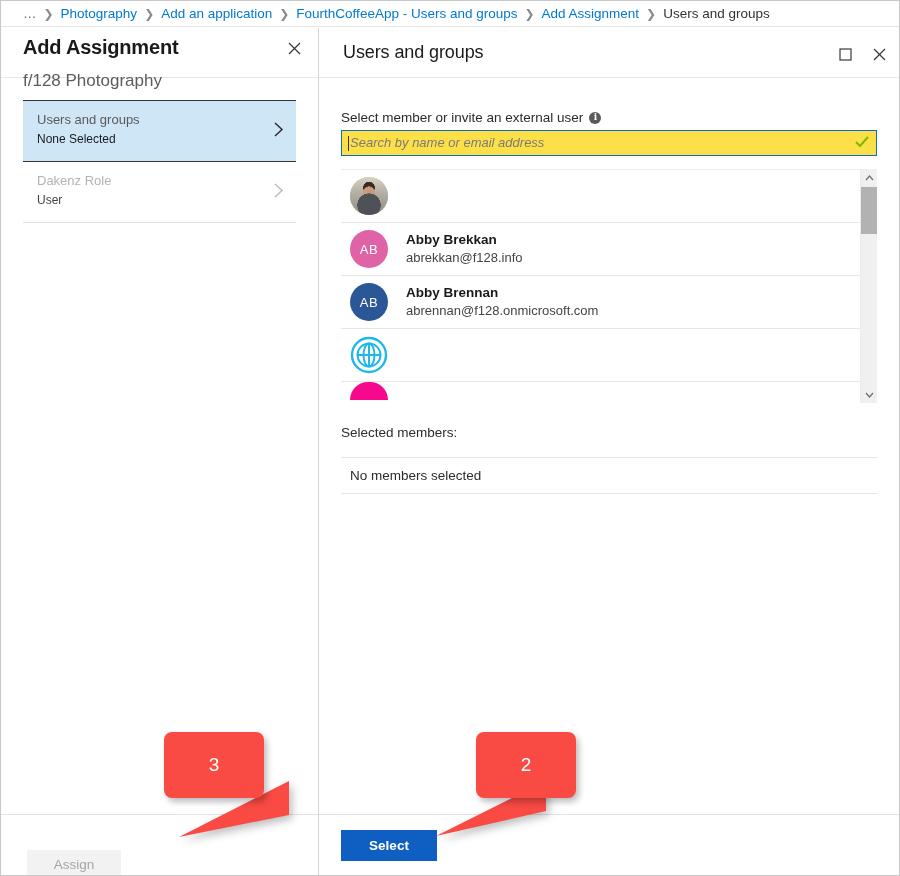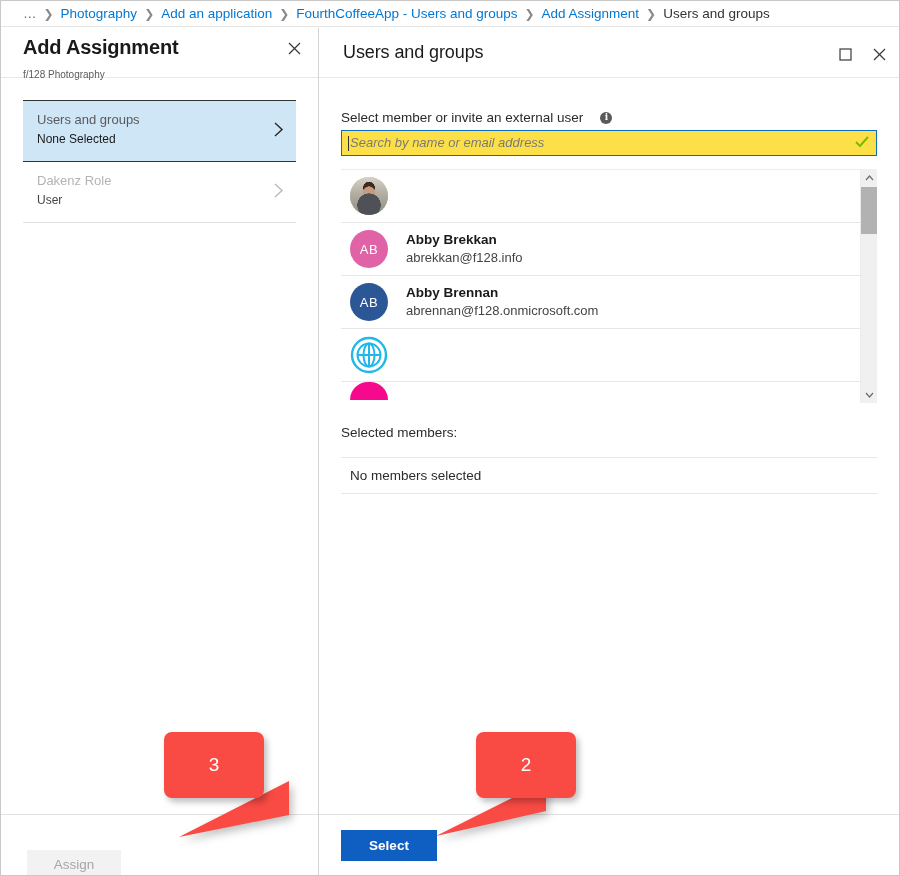--- a/index.html
+++ b/index.html
@@ -74,24 +74,24 @@
     border-bottom: 1px solid #e8e8e8;
   }
   .blade-title {
     font-size: 20px;
     font-weight: bold;
     color: #1a1a1a;
     line-height: 24px;
     letter-spacing: -0.2px;
   }
   .blade-subtitle {
-    font-size: 10px;
+    font-size: 17px;
     color: #5c5c5c;
     line-height: 15px;
-    margin-top: 8px;
+    margin-top: 14px;
   }
   .head-icons { display: flex; align-items: center; gap: 14px; padding-top: 3px; }
   .icon-btn {
     width: 20px; height: 20px;
     display: flex; align-items: center; justify-content: center;
     cursor: pointer;
     color: #3a3a3a;
   }
 
   .blade-head-right {
@@ -145,21 +145,21 @@
   }
   .picker-row.disabled .chev { color: #b8b8b8; }
 
   
   .right-body { flex: 1; padding: 32px 24px 0 22px; overflow: hidden; }
   .field-label {
     font-size: 13.5px;
     color: #2b2b2b;
     display: flex;
     align-items: center;
-    gap: 17px;
+    gap: 6px;
     margin-bottom: 5px;
   }
   .info-icon {
     width: 12px; height: 12px;
     border-radius: 50%;
     background: #5a5a5a;
     color: #ffffff;
     font-size: 9px;
     font-weight: bold;
     display: inline-flex;

